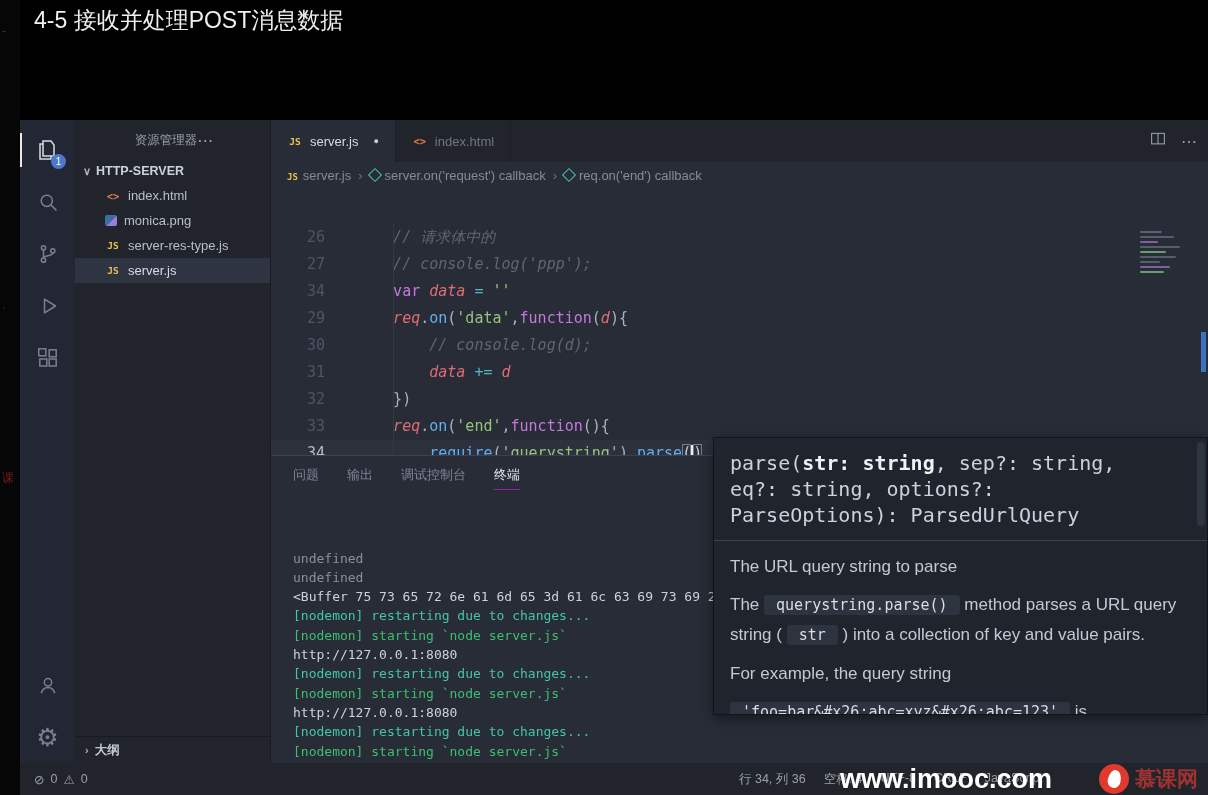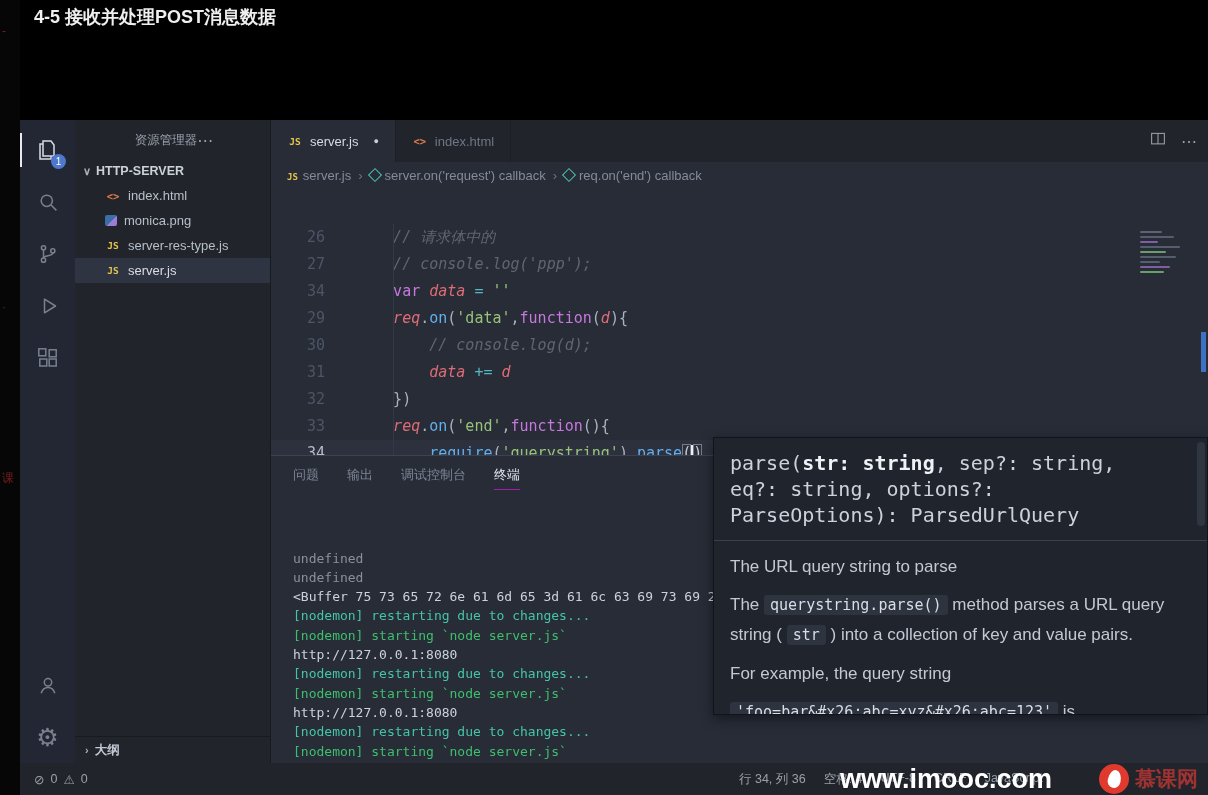--- a/index.html
+++ b/index.html
@@ -1,19 +1,19 @@
 <!DOCTYPE html>
 <html><head>
 <meta charset="utf-8">
 <style>
   html,body{margin:0;padding:0;background:#000;}
   #screen{position:relative;width:1208px;height:795px;background:#000;overflow:hidden;
     font-family:"Liberation Sans",sans-serif;}
   
-  #video-title{position:absolute;left:34px;top:5px;font-size:18px;color:#efefef;z-index:5;font-weight:bold;}
+  #video-title{position:absolute;left:34px;top:5px;font-size:23px;color:#efefef;z-index:5;}
   #side-strip{position:absolute;left:0;top:0;width:20px;height:795px;background:#060606;z-index:6;}
   .strip-glyph{position:absolute;left:2px;color:#7d1f1f;font-size:12px;}
   
   #vscode{position:absolute;left:20px;top:120px;width:1188px;height:675px;background:#272c37;overflow:hidden;}
   
   #activity{position:absolute;left:0;top:0;width:55px;height:643px;background:#232733;display:flex;flex-direction:column;align-items:center;padding-top:4px;box-sizing:border-box;}
   .act-item{position:relative;width:55px;height:52px;display:flex;align-items:center;justify-content:center;color:#79808f;cursor:pointer;}
   .act-item.active{color:#d7dce6;}
   .act-item.active::before{content:"";position:absolute;left:0;top:9px;bottom:9px;width:2px;background:#e7e9ee;}
   .act-bottom{margin-top:auto;}
@@ -73,21 +73,21 @@
   .tc-light{color:#ccd2db;}
   .tc-teal{color:#45c5a8;}
   .tc-green{color:#3fbf6e;}
   
   #hover{position:absolute;left:693px;top:317px;width:495px;height:278px;background:#20242c;border:1px solid #11141a;box-sizing:border-box;z-index:50;box-shadow:0 4px 12px rgba(0,0,0,.45);overflow:hidden;}
   #hover-sig{padding:12px 16px;font-family:"DejaVu Sans Mono",monospace;font-size:20px;line-height:26px;color:#ccd2dc;max-width:420px;}
   .sg-param{font-weight:700;color:#eef1f6;}
   #hover-divider{border-top:1px solid #3a404c;}
   #hover-doc{padding:2px 18px 10px 16px;font-size:17px;line-height:29px;color:#c3c9d3;}
   #hover-doc p{margin:9px 0;}
-  .icode{font-family:"DejaVu Sans Mono",monospace;font-size:15px;background:#2e3340;color:#d8dde6;padding:1px 6px;border-radius:3px;}
+  .icode{font-family:"DejaVu Sans Mono",monospace;font-size:15px;background:#2e3340;color:#d8dde6;padding:1px 12px;border-radius:3px;}
   #hover-scroll{position:absolute;right:2px;top:4px;width:8px;height:84px;background:#3a4150;border-radius:4px;opacity:.6;}
   
   #statusbar{position:absolute;left:0;right:0;bottom:0;height:32px;background:#21252b;display:flex;align-items:center;font-size:12.5px;color:#9aa0ab;}
   #status-left{display:flex;align-items:center;gap:6px;padding-left:14px;}
   #status-left span{cursor:pointer;}
   #status-right{position:absolute;right:165px;display:flex;gap:18px;}
   .sitem{cursor:pointer;white-space:nowrap;}
   
   #watermark{position:absolute;right:156px;bottom:0;font-size:27px;font-weight:700;color:#fff;z-index:60;text-shadow:0 1px 2px rgba(0,0,0,.35);margin-top:24px;}
   #imooc-logo{position:absolute;right:10px;bottom:1px;display:flex;align-items:center;gap:6px;z-index:60;}

